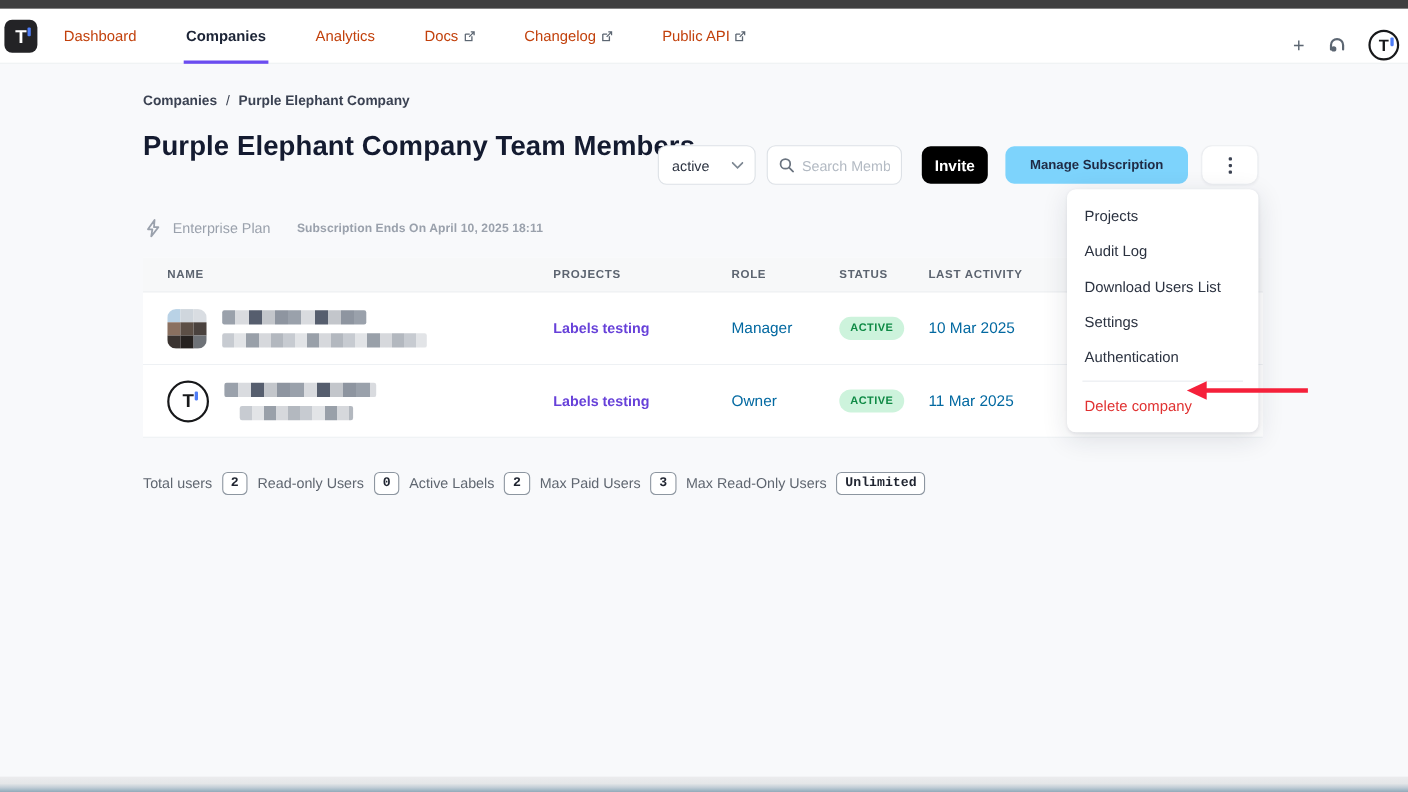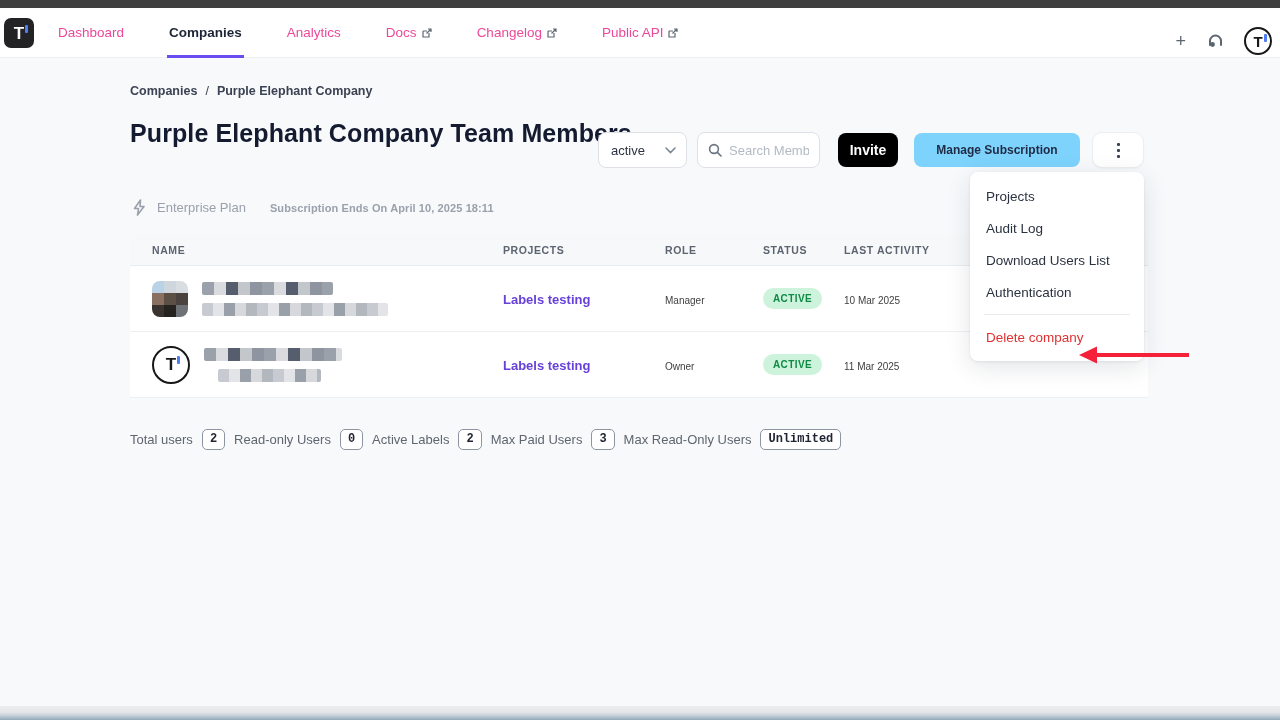--- a/index.html
+++ b/index.html
@@ -12,21 +12,21 @@
 
   
   .nav { position:absolute; left:0; top:8px; width:1280px; height:50px; background:#ffffff;
     border-bottom:1px solid #edf0f2; display:flex; align-items:center; }
   .logo-sq { position:absolute; left:4px; top:10px; width:30px; height:30px; background:#232326;
     border-radius:7px; display:flex; align-items:center; justify-content:center; }
   .logo-glyph { position:relative; color:#fff; font-weight:bold; font-size:17px; line-height:1; }
   .logo-glyph .tick { position:absolute; right:-4px; top:0; width:3px; height:8px; background:#4f7df7; border-radius:1px; }
   .nav-items { display:flex; align-items:center; height:50px; margin-left:56px; }
   .nav-item { position:relative; height:50px; display:flex; align-items:center; gap:5px;
-    padding:0 2px; margin-right:41px; font-size:13.5px; color:#ec4899; font-weight:500; cursor:pointer; }
+    padding:0 2px; margin-right:41px; font-size:13.5px; color:#c2410c; font-weight:500; cursor:pointer; }
   .nav-item.active { color:#1c2436; font-weight:700; }
   .nav-item.active::after { content:""; position:absolute; left:0; bottom:0; width:100%; height:3px; background:#6b4cf0; }
   .ext-ico { width:10px; height:10px; display:inline-block; }
   .nav-right { position:absolute; right:8px; top:8px; height:50px; display:flex; align-items:center; gap:20px; }
   .plus-ico { font-size:18px; color:#5c6672; font-weight:500; line-height:1; cursor:pointer; }
   .support-ico { cursor:pointer; display:flex; }
   .avatar-circle { width:28px; height:28px; border-radius:50%; border:2px solid #17181a; background:#fff;
     display:flex; align-items:center; justify-content:center; cursor:pointer; }
   .avatar-circle .logo-glyph { color:#17181a; font-size:15px; }
   .avatar-circle .tick { background:#4f7df7; }
@@ -74,21 +74,21 @@
   .name-cell { display:flex; align-items:center; gap:14px; }
   .avatar-photo { width:36px; height:36px; border-radius:8px; overflow:hidden; flex:none; }
   .avatar-logo { width:38px; height:38px; border-radius:50%; border:2.5px solid #17181a; background:#fff;
     display:flex; align-items:center; justify-content:center; flex:none; }
   .avatar-logo .logo-glyph { color:#17181a; font-size:17px; }
   .redact { border-radius:2px; height:13px;
     background:repeating-linear-gradient(90deg,#c7cbd1 0 11px,#e2e4e7 11px 22px,#99a0a9 22px 33px,#d6d8dc 33px 44px,#b3b8bf 44px 55px); }
   .redact.dark { background:repeating-linear-gradient(90deg,#9aa1ab 0 12px,#d9dbdf 12px 24px,#565e6e 24px 36px,#c3c6cb 36px 48px,#8e95a0 48px 60px); }
   .redact-lines { display:flex; flex-direction:column; gap:8px; }
   .proj-link { font-size:13px; font-weight:600; color:#6741d9; cursor:pointer; }
-  .role-txt, .last-txt { font-size:10px; color:#404040; }
+  .role-txt, .last-txt { font-size:14px; color:#0369a1; }
   .badge-active { display:inline-block; background:#cdf3dc; color:#0f8a45; font-size:10px; font-weight:800;
     letter-spacing:.4px; padding:5px 10px; border-radius:11px; }
 
   
   .stats { position:absolute; left:130px; top:429px; display:flex; align-items:center; gap:9px; }
   .stat-label { font-size:13px; color:#5f6670; }
   .stat-box { font-family:"Liberation Mono","DejaVu Sans Mono",monospace; font-size:12px; font-weight:700;
     color:#1f2430; border:1.5px solid #8d96a0; border-radius:5px; padding:2px 7px 3px; background:#fff; }
 
   
@@ -251,20 +251,21 @@
   <span class="stat-label">Max Paid Users</span>
   <span class="stat-box">3</span>
   <span class="stat-label">Max Read-Only Users</span>
   <span class="stat-box">Unlimited</span>
 </div>
 
 <div class="menu">
   <div class="menu-item">Projects</div>
   <div class="menu-item">Audit Log</div>
   <div class="menu-item">Download Users List</div>
+  <div class="menu-item">Settings</div>
   <div class="menu-item">Authentication</div>
   <div class="menu-divider"></div>
   <div class="menu-item danger">Delete company</div>
 </div>
 
 <svg class="red-arrow" width="122" height="22" viewBox="0 0 122 22">
   <line x1="116" y1="11" x2="20" y2="11" stroke="#f5203a" stroke-width="4"></line>
   <polygon points="6,11 24,2.5 24,19.5" fill="#f5203a"></polygon>
 </svg>
 

